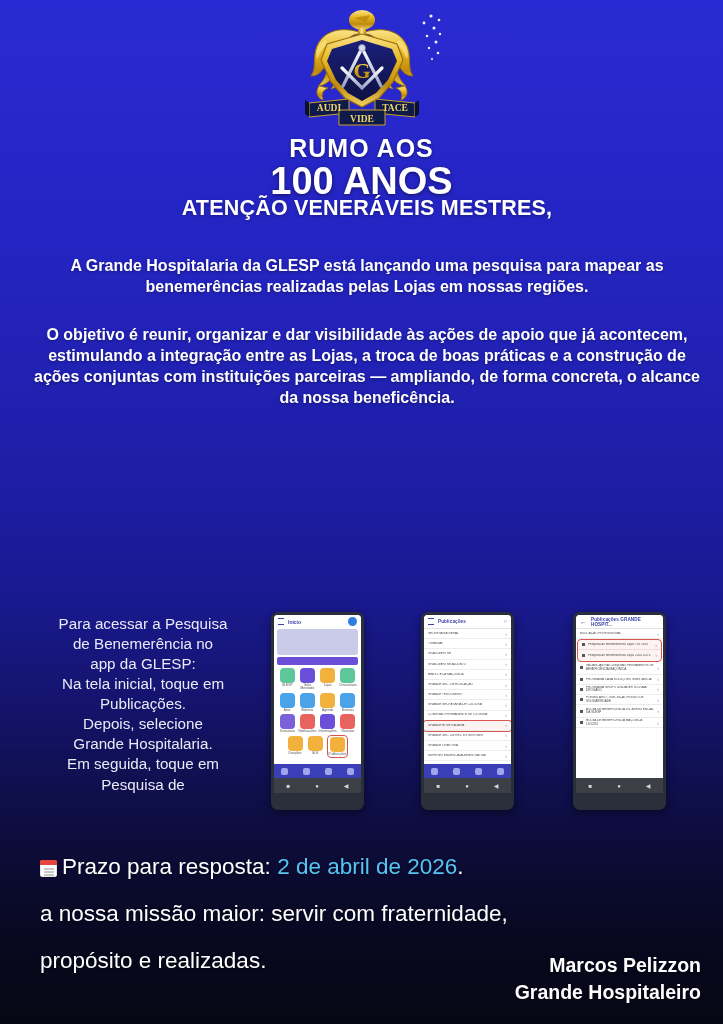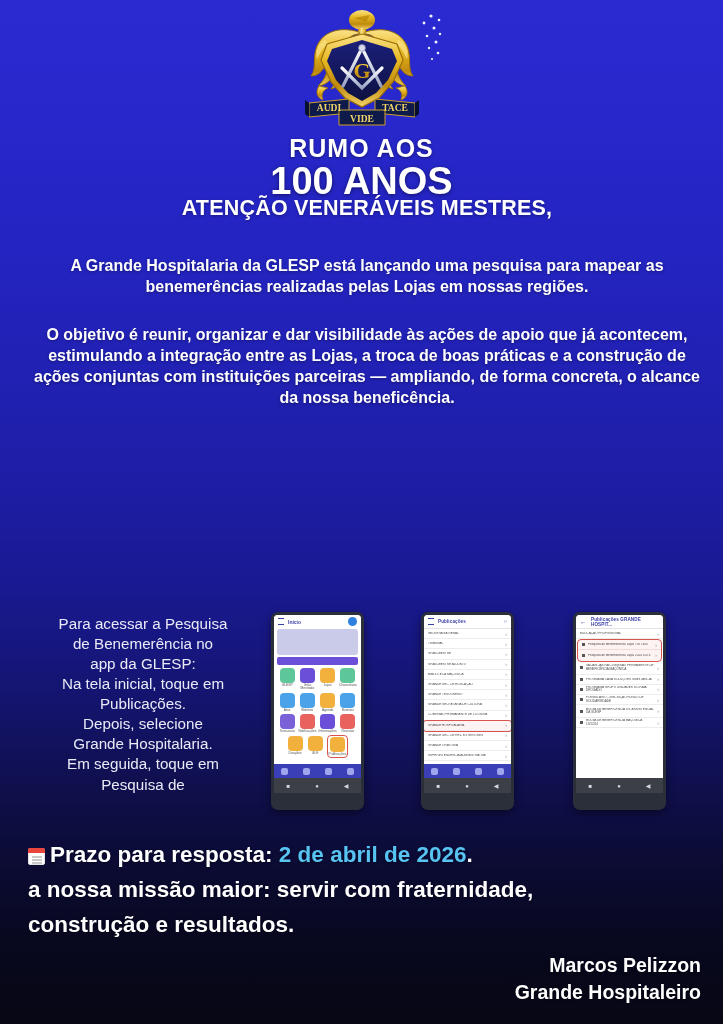--- a/index.html
+++ b/index.html
@@ -164,21 +164,21 @@
   .gray-nav{
     position:absolute;left:0;bottom:0;width:87px;height:15px;background:#3c3f45;
     display:flex;align-items:center;justify-content:space-around;color:#d4d7dd;font-size:6px;
   }
 
   
   .footer{
     position:absolute;left:24px;right:18px;top:836px;color:#fff;
   }
   .fline{
-    font-size:22.5px;font-weight:bold;line-height:1.37;margin:4px;
+    font-size:22.5px;font-weight:normal;line-height:1.37;margin:16px;
     text-shadow:0 1px 3px rgba(0,0,0,.4);
   }
   .cal{
     display:inline-block;vertical-align:-3px;margin-right:5px;
     width:17px;height:17px;border-radius:2px;background:#fff;
     border:1px solid #e4e4e4;position:relative;box-sizing:border-box;
   }
   .cal::before{
     content:"";position:absolute;left:-1px;top:-1px;right:-1px;height:5px;
     background:#e8453c;border-radius:2px 2px 0 0;
@@ -534,21 +534,21 @@
       </div>
     </div>
   </div>
 
   <div class="footer">
     <p class="fline">
       <span class="cal"></span><span>Prazo para resposta:</span>
       <span class="date">2  de abril de 2026</span><span>.</span>
     </p>
     <p class="fline">a nossa missão maior: servir com fraternidade,</p>
-    <p class="fline">construção e resultados.</p>
+    <p class="fline">propósito e realizadas.</p>
   </div>
 
   <div class="sign">
     <div>Marcos Pelizzon</div>
     <div>Grande Hospitaleiro</div>
   </div>
 
 </div>
 
 </body></html>

